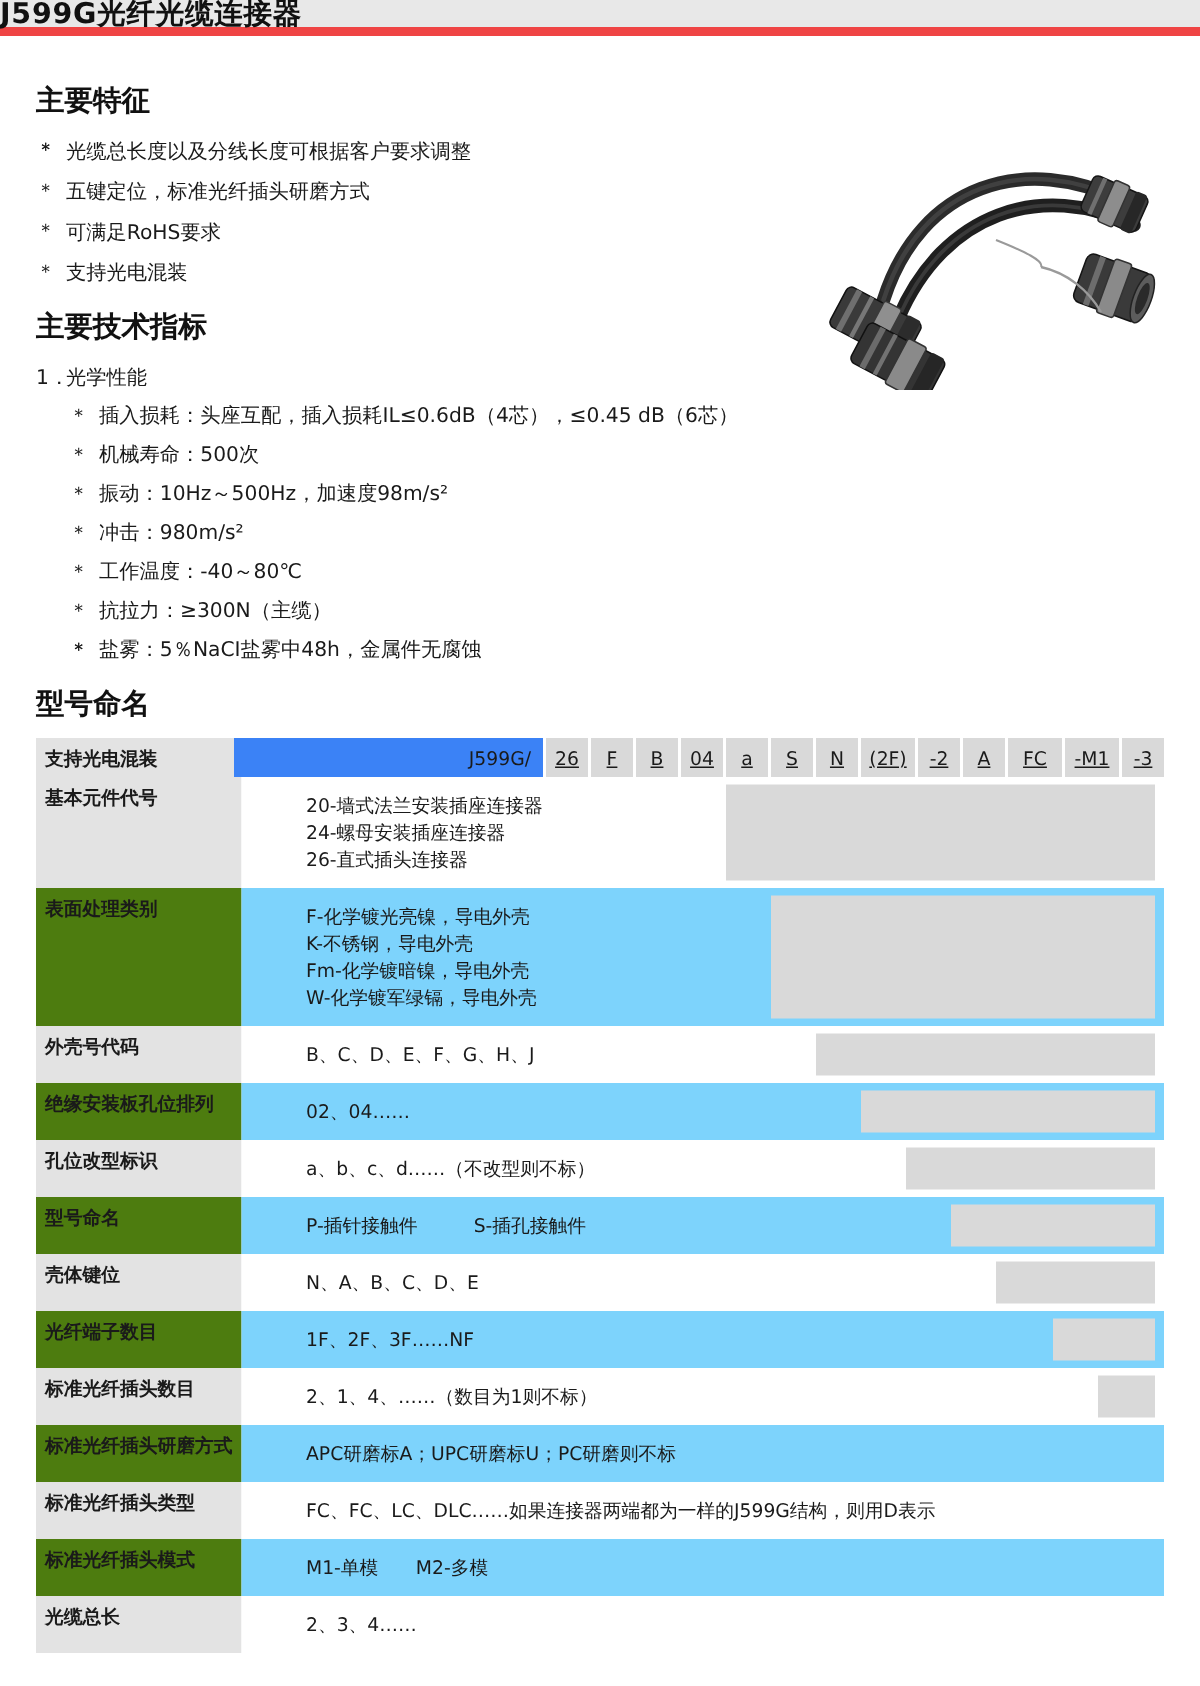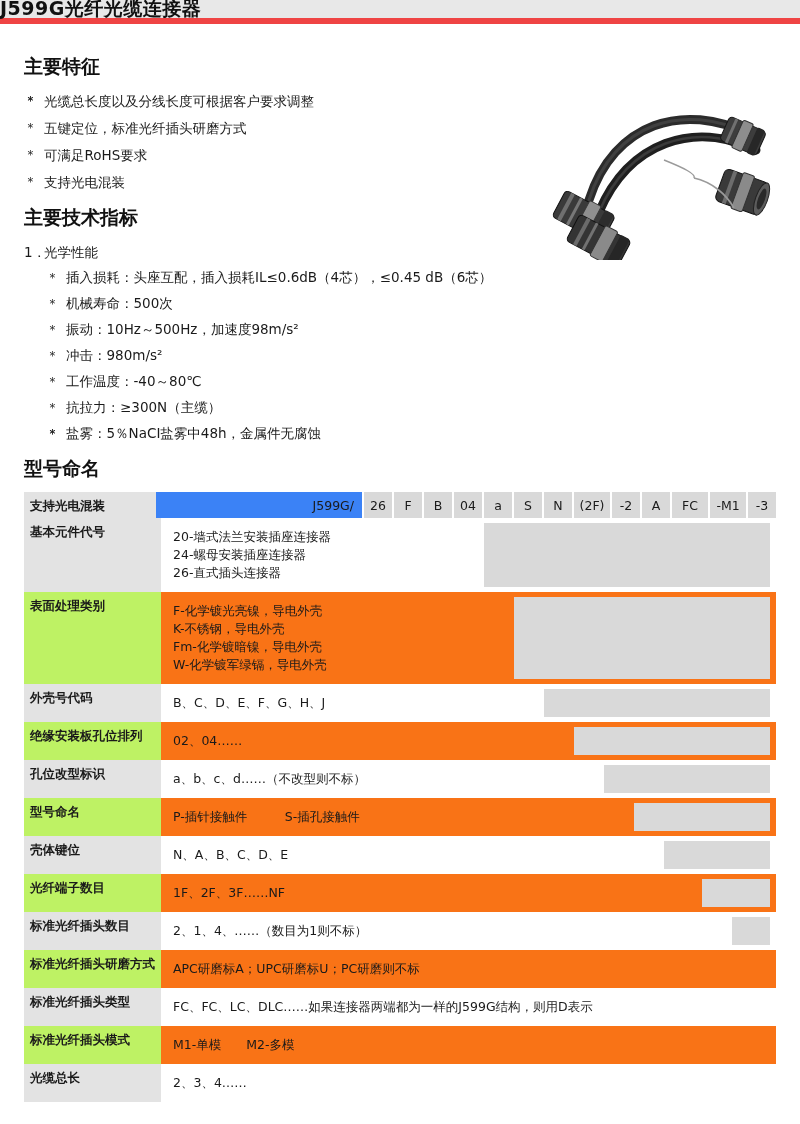--- a/index.html
+++ b/index.html
@@ -117,22 +117,22 @@
   .nt-label {
     width: 132px;
     font-weight: bold;
     font-size: 12.5px;
     background: #e3e3e3;
     white-space: nowrap;
   }
   .nt-desc {
     background: #ffffff;
   }
-  .row-alt .nt-desc { background: #f97316; }
-  .row-alt .nt-label { background: #bef264; }
+  .row-alt .nt-desc { background: #7dd3fc; }
+  .row-alt .nt-label { background: #4d7c0f; }
 
   
   .code-row td { padding: 0; }
   .code-strip {
     display: flex;
     align-items: stretch;
     background: #e3e3e3;
     height: 26px;
   }
   .code-strip .cs-label {
@@ -151,29 +151,30 @@
     background: #3b82f6;
   }
   .code-cell {
     flex: 0 0 auto;
     min-width: 30px;
     text-align: center;
     padding: 5px 5px;
     font-size: 12.5px;
     background: #d9d9d9;
     border-left: 2px solid #ffffff;
+    text-decoration: underline;
   }
   .code-cell.w2 { min-width: 38px; }
 
   
   .col-shade {
     background: #d9d9d9;
   }
   .desc-wrap { display: flex; }
-  .desc-text { flex: 1 1 auto; padding: 5px 6px; }
+  .desc-text { flex: 1 1 auto; padding: 5px 6px; margin-left: 31px; }
   .desc-pad { flex: 0 0 auto; }
 </style>
 </head>
 <body>
 
 <div class="page-header">
   <div class="title">J599G光纤光缆连接器</div>
 </div>
 
 <div class="content">

